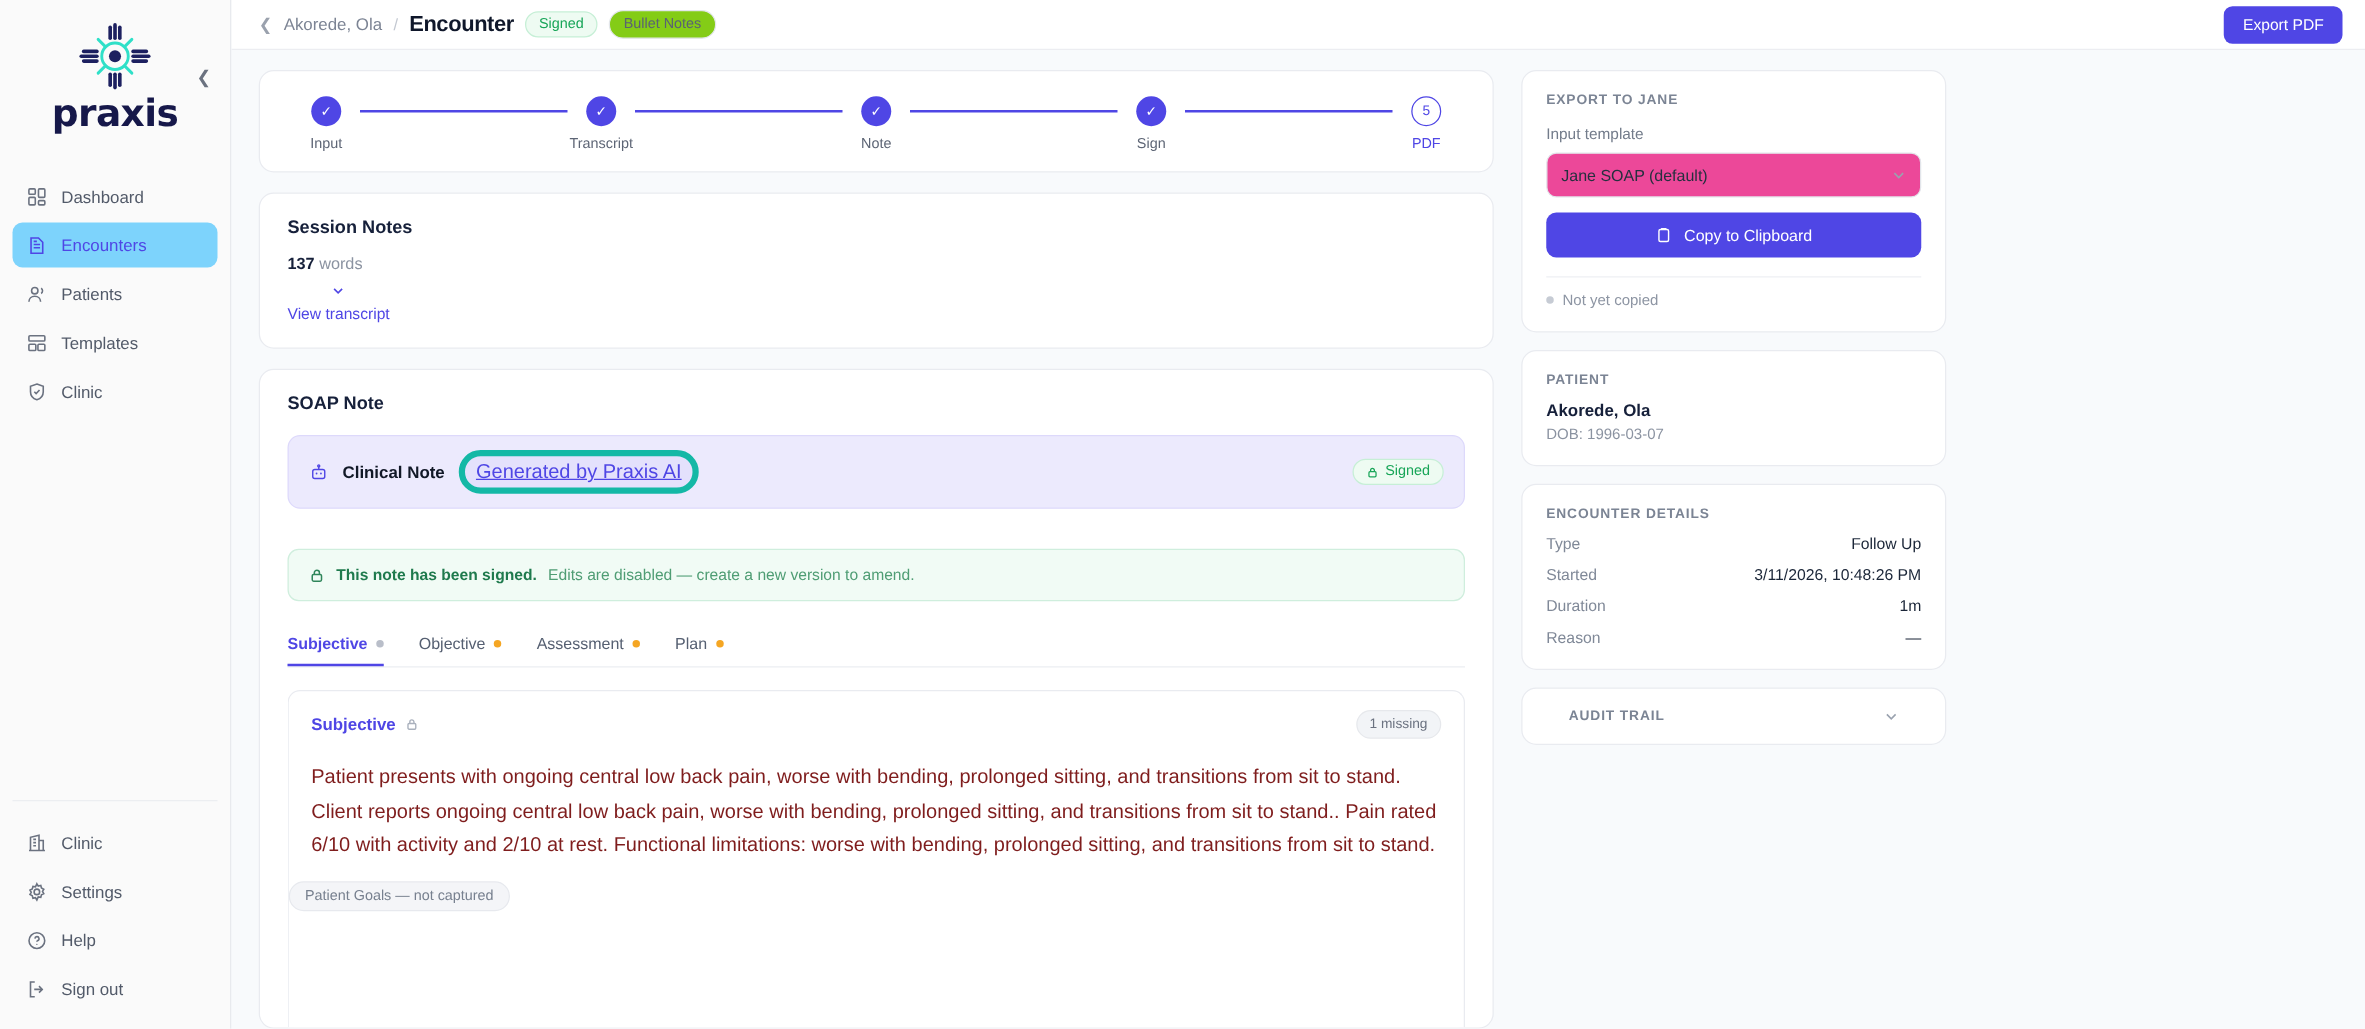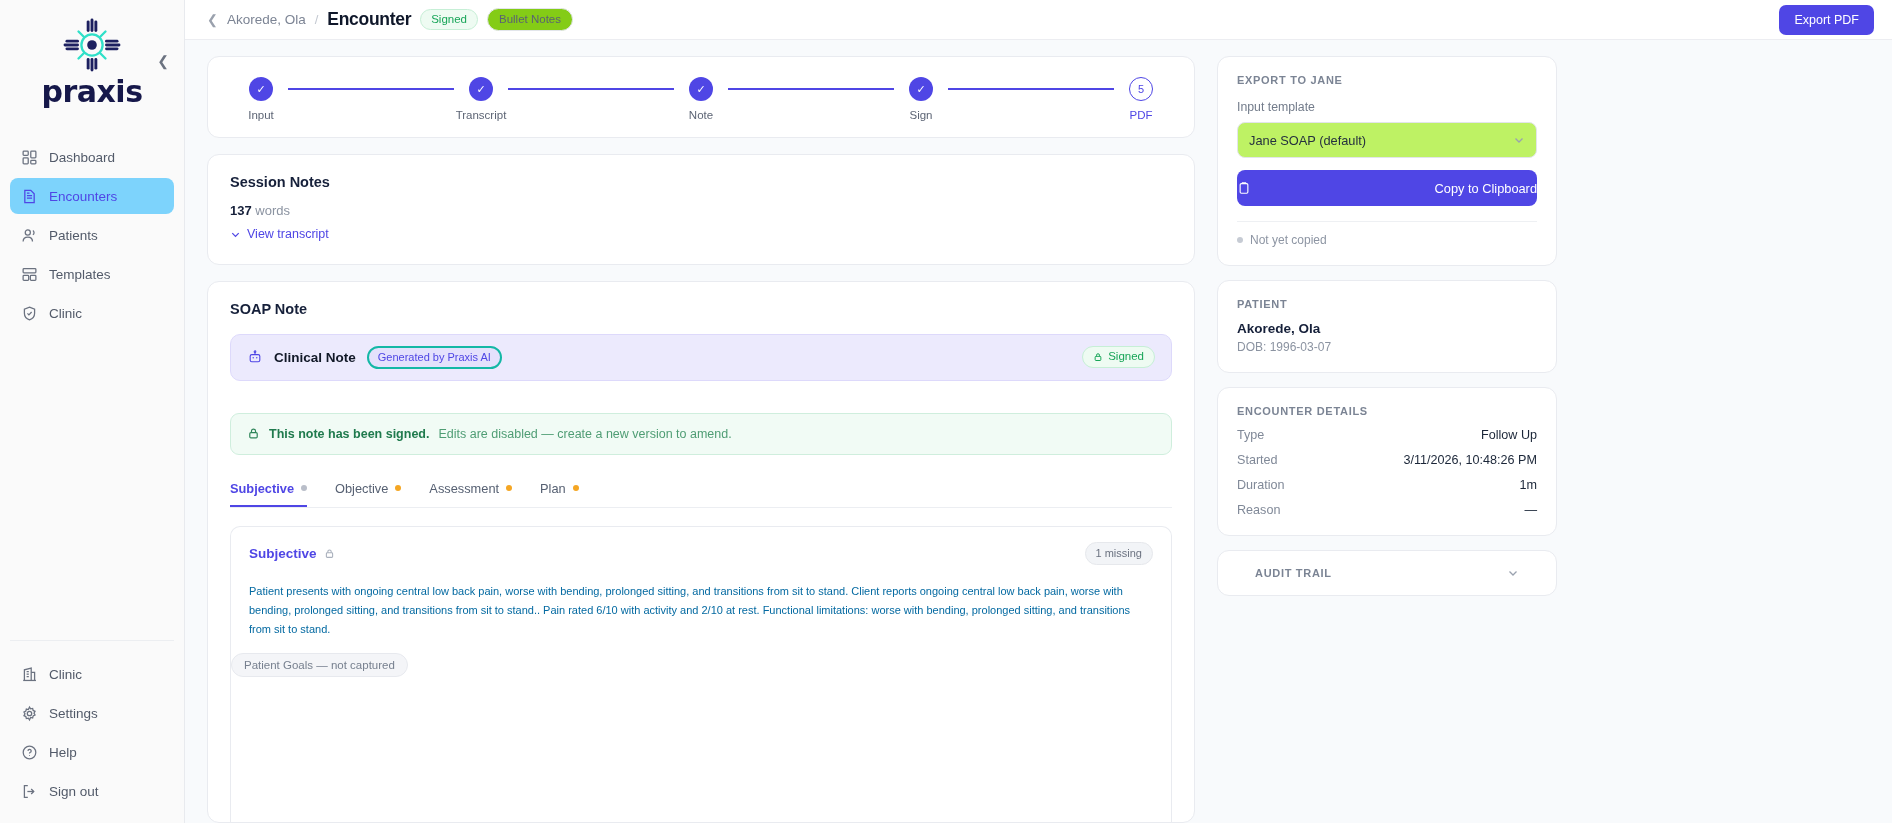--- a/index.html
+++ b/index.html
@@ -89,33 +89,33 @@
   .step-label { margin-top: 8px; font-size: 11.5px; color: #5d6575; white-space: nowrap; }
   .step.current .step-label { color: #4f46e5; }
   .connector { flex: 1; height: 1.6px; background: #4f46e5; margin-top: 11px; }
 
   
   .sn { padding: 19px 22px 20px 22px; }
   .sn-title { font-size: 14.5px; font-weight: 700; color: #16203a; }
   .sn-words { margin-top: 13px; font-size: 13px; color: #8b93a1; }
   .sn-words b { color: #16203a; font-weight: 700; }
   .sn-link { margin-top: 9px; font-size: 12.5px; color: #4f46e5; cursor: pointer;
-             display: inline-flex; align-items: center; gap: 6px; }
+             display: inline-flex; align-items: center; gap: 6px; flex-direction: column; }
 
   
   .soap { padding: 19px 22px 0 22px; flex: 1; display: flex; flex-direction: column; overflow: hidden; }
   .soap-title { font-size: 14.5px; font-weight: 700; color: #16203a; }
   .clinical-row {
     margin-top: 17px; background: #eceafd; border: 1px solid #ddd9fb;
     border-radius: 10px; padding: 11px 16px;
     display: flex; align-items: center; gap: 11px;
   }
   .clinical-name { font-size: 13.5px; font-weight: 700; color: #111827; }
-  .pill-ai { background: #e4e1fc; color: #4f46e5; border: 2px solid #14b8a6;
-             font-size: 11px; padding: 3px 9px; }
+  .pill-ai { background: #e4e1fc; color: #4f46e5; border: 5px solid #14b8a6;
+             font-size: 16px; padding: 3px 9px; text-decoration: underline; }
   .flexspace { flex: 1; }
   .banner {
     margin-top: 32px; background: #f1fbf5; border: 1px solid #cfeedd;
     border-radius: 9px; padding: 13px 16px;
     display: flex; align-items: center; gap: 9px;
     font-size: 12.5px; color: #2f855a;
   }
   .banner b { font-weight: 700; color: #1f7a4d; }
   .banner span.sub { color: #4f9d74; }
   .tabs { margin-top: 26px; display: flex; gap: 28px; border-bottom: 1px solid #eceef2; }
@@ -126,40 +126,40 @@
   .tab.active .sdot { background: #b9bec9; }
   .section {
     margin-top: 18px; border: 1px solid #e9ebf0; border-radius: 10px 10px 0 0;
     border-bottom: none; background: #fff; flex: 1; overflow: hidden;
   }
   .section-head { display: flex; align-items: center; padding: 15px 18px 0 18px; }
   .section-title { font-size: 13.5px; font-weight: 700; color: #4f46e5;
                    display: flex; align-items: center; gap: 7px; }
   .pill-missing { background: #f2f4f7; color: #6b7280; border: 1px solid #e6e8ec;
                   font-size: 11px; padding: 4px 10px; }
-  .section-body { padding: 17px 18px 0 18px; font-size: 11px; line-height: 1.72;
-                  color: #0369a1; }
+  .section-body { padding: 17px 18px 0 18px; font-size: 16px; line-height: 1.72;
+                  color: #7f1d1d; }
   .chiprow { margin-top: 14px; display: flex; gap: 8px; }
   .chip { background: #f4f5f8; border: 1px solid #e7e9ee; border-radius: 999px;
           padding: 5px 12px; font-size: 11.5px; color: #77808f; }
 
   
   .rail-pad { padding: 17px 19px 18px 19px; }
   .rail-label { font-size: 11px; letter-spacing: 0.7px; color: #7b8494; font-weight: 700; }
   .field-label { margin-top: 14px; font-size: 12.3px; color: #737c8b; }
   .select {
     margin-top: 8px; height: 36px; border: 1px solid #e2e5ea; border-radius: 8px;
     display: flex; align-items: center; padding: 0 11px; font-size: 12.8px;
-    color: #25303f; background: #bef264; cursor: pointer;
+    color: #25303f; background: #ec4899; cursor: pointer;
   }
   .select .chev { margin-left: auto; color: #9aa2af; font-size: 11px; }
   .btn-copy {
     margin-top: 12px; width: 100%; height: 36px; background: #4f46e5; color: #fff;
     border: none; border-radius: 8px; font-size: 12.8px; cursor: pointer;
-    display: flex; align-items: center; justify-content: space-between; gap: 9px;
+    display: flex; align-items: center; justify-content: center; gap: 9px;
     font-family: "Liberation Sans", sans-serif;
   }
   .rail-div { margin-top: 15px; border-top: 1px solid #eef0f3; }
   .copystate { margin-top: 11px; display: flex; align-items: center; gap: 7px;
                font-size: 12px; color: #8d95a3; }
   .cdot { width: 6px; height: 6px; border-radius: 50%; background: #c6cbd4; }
   .pat-name { margin-top: 11px; font-size: 13.5px; font-weight: 700; color: #16203a; }
   .pat-dob { margin-top: 4px; font-size: 12px; color: #8b93a1; }
   .kv { margin-top: 11px; display: flex; align-items: baseline; font-size: 12.6px; }
   .kv .k { color: #808998; }

